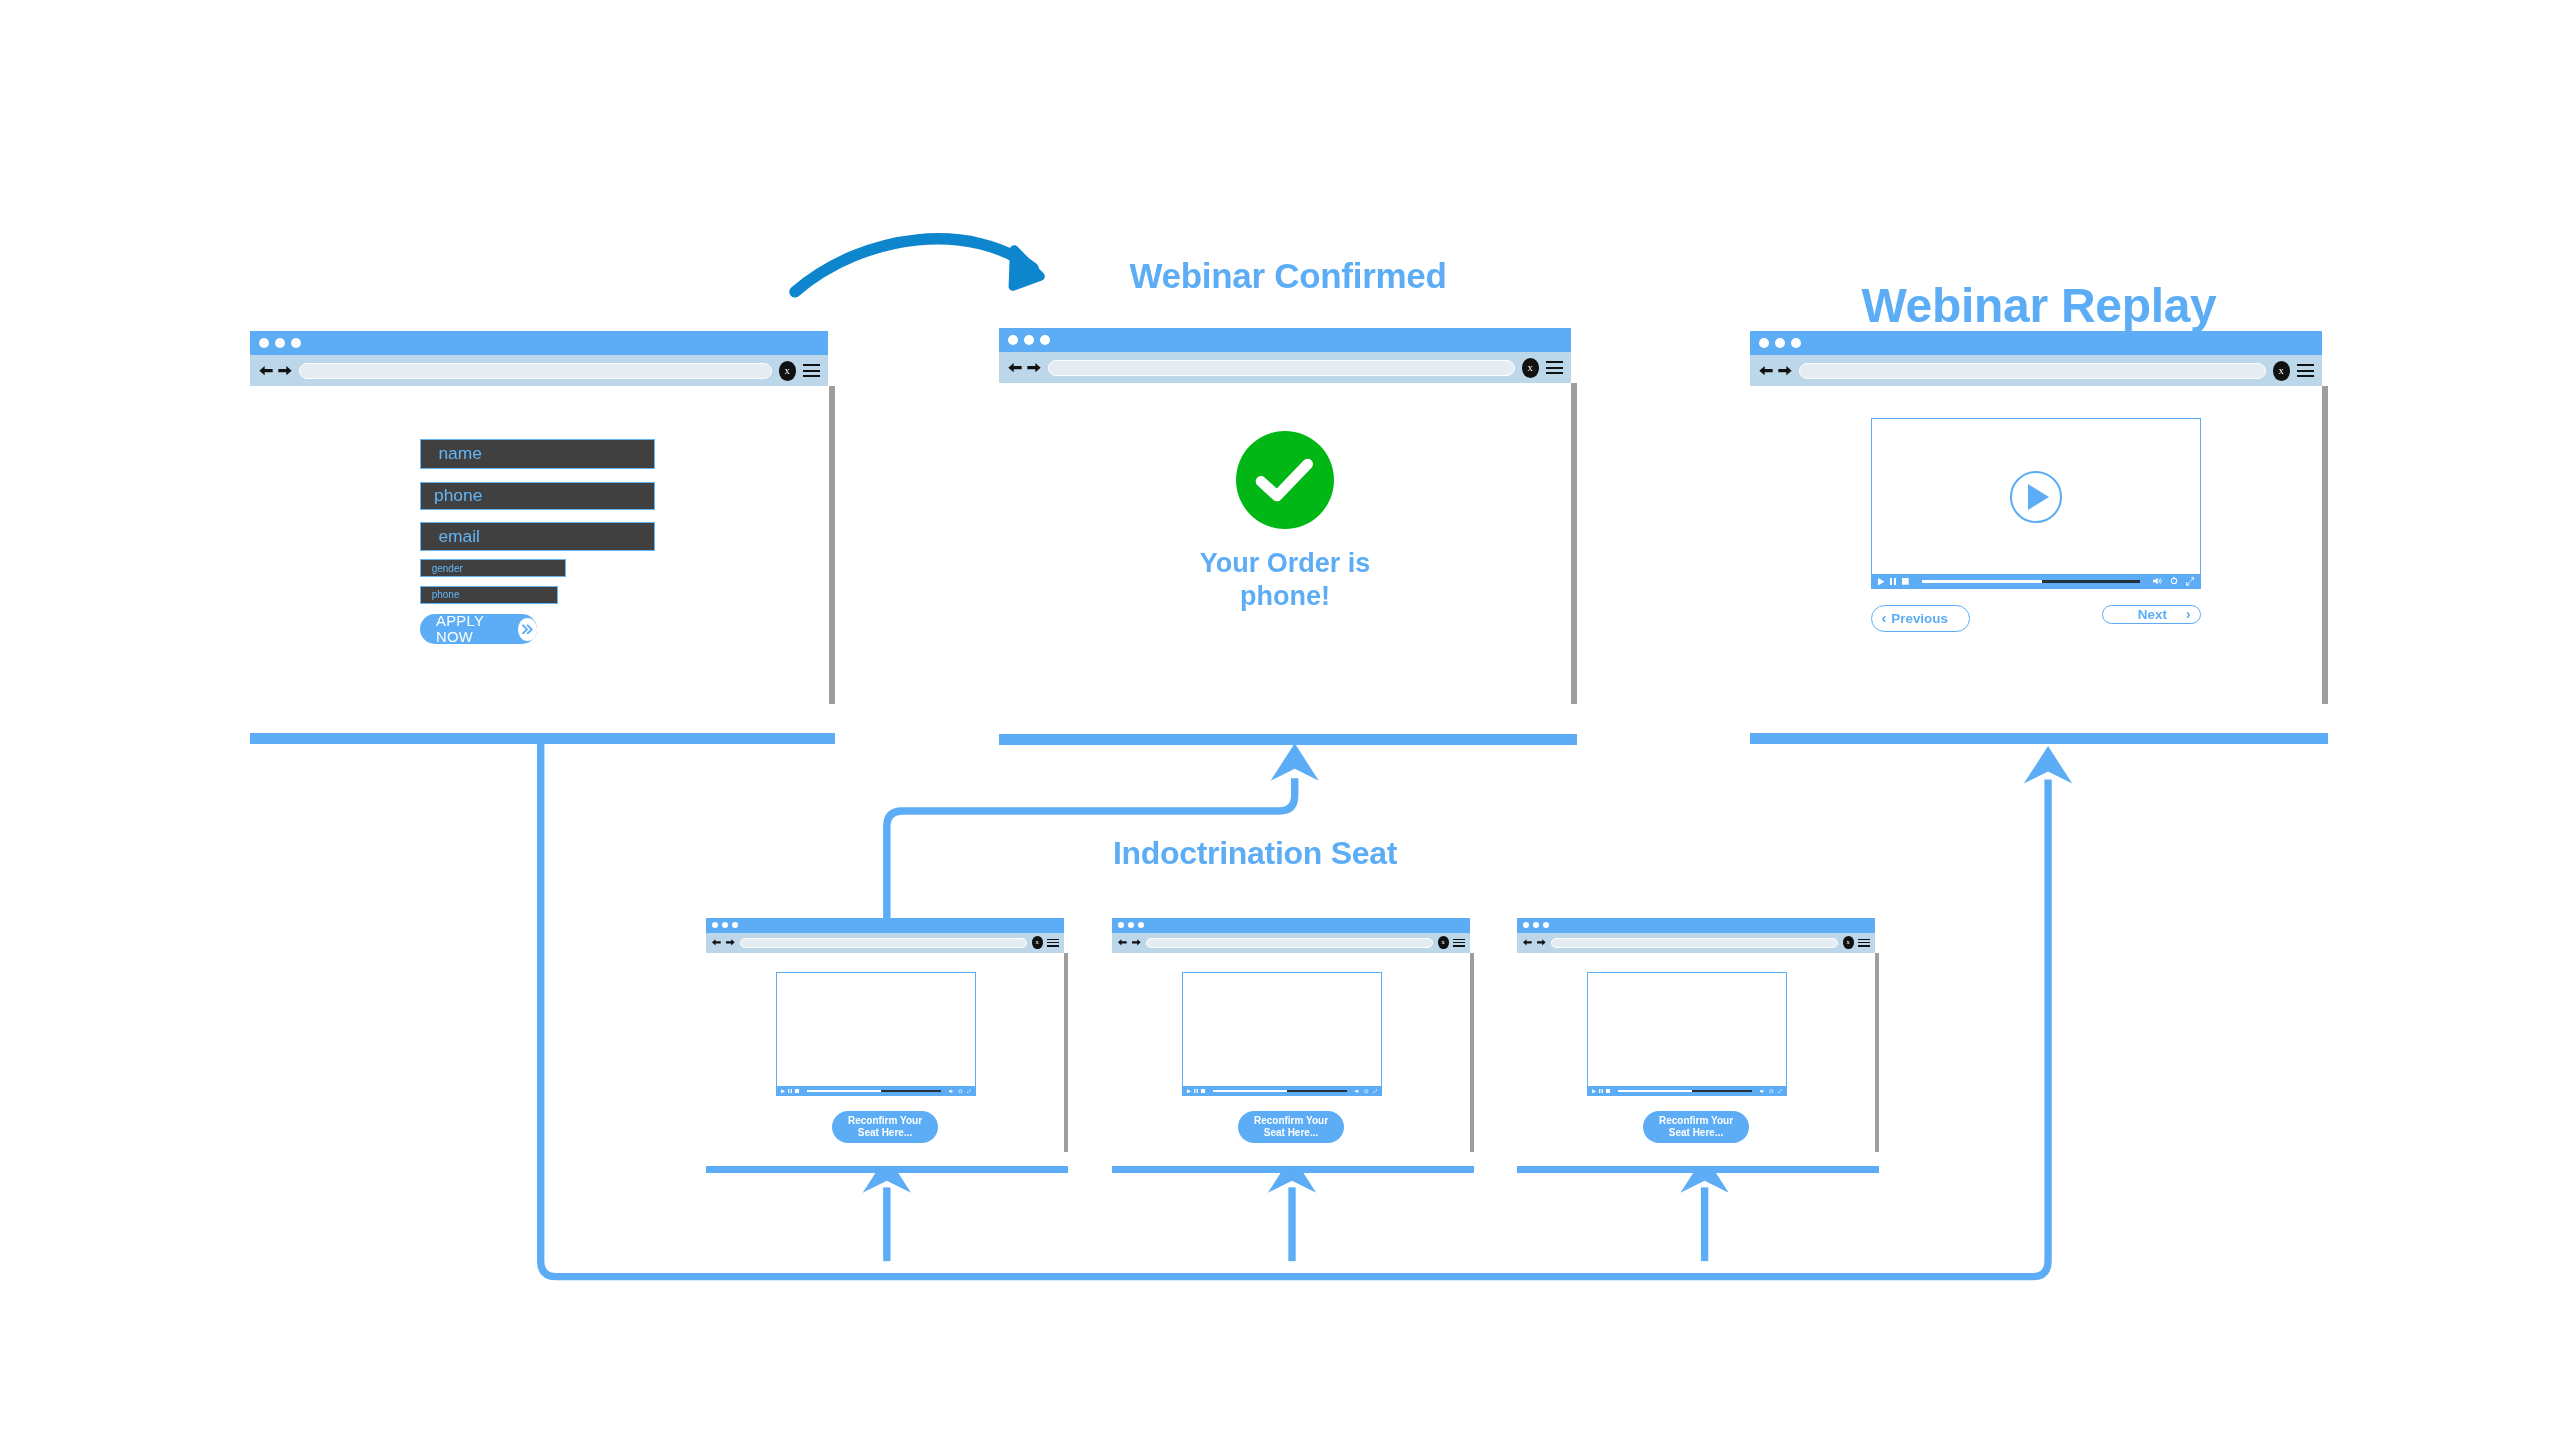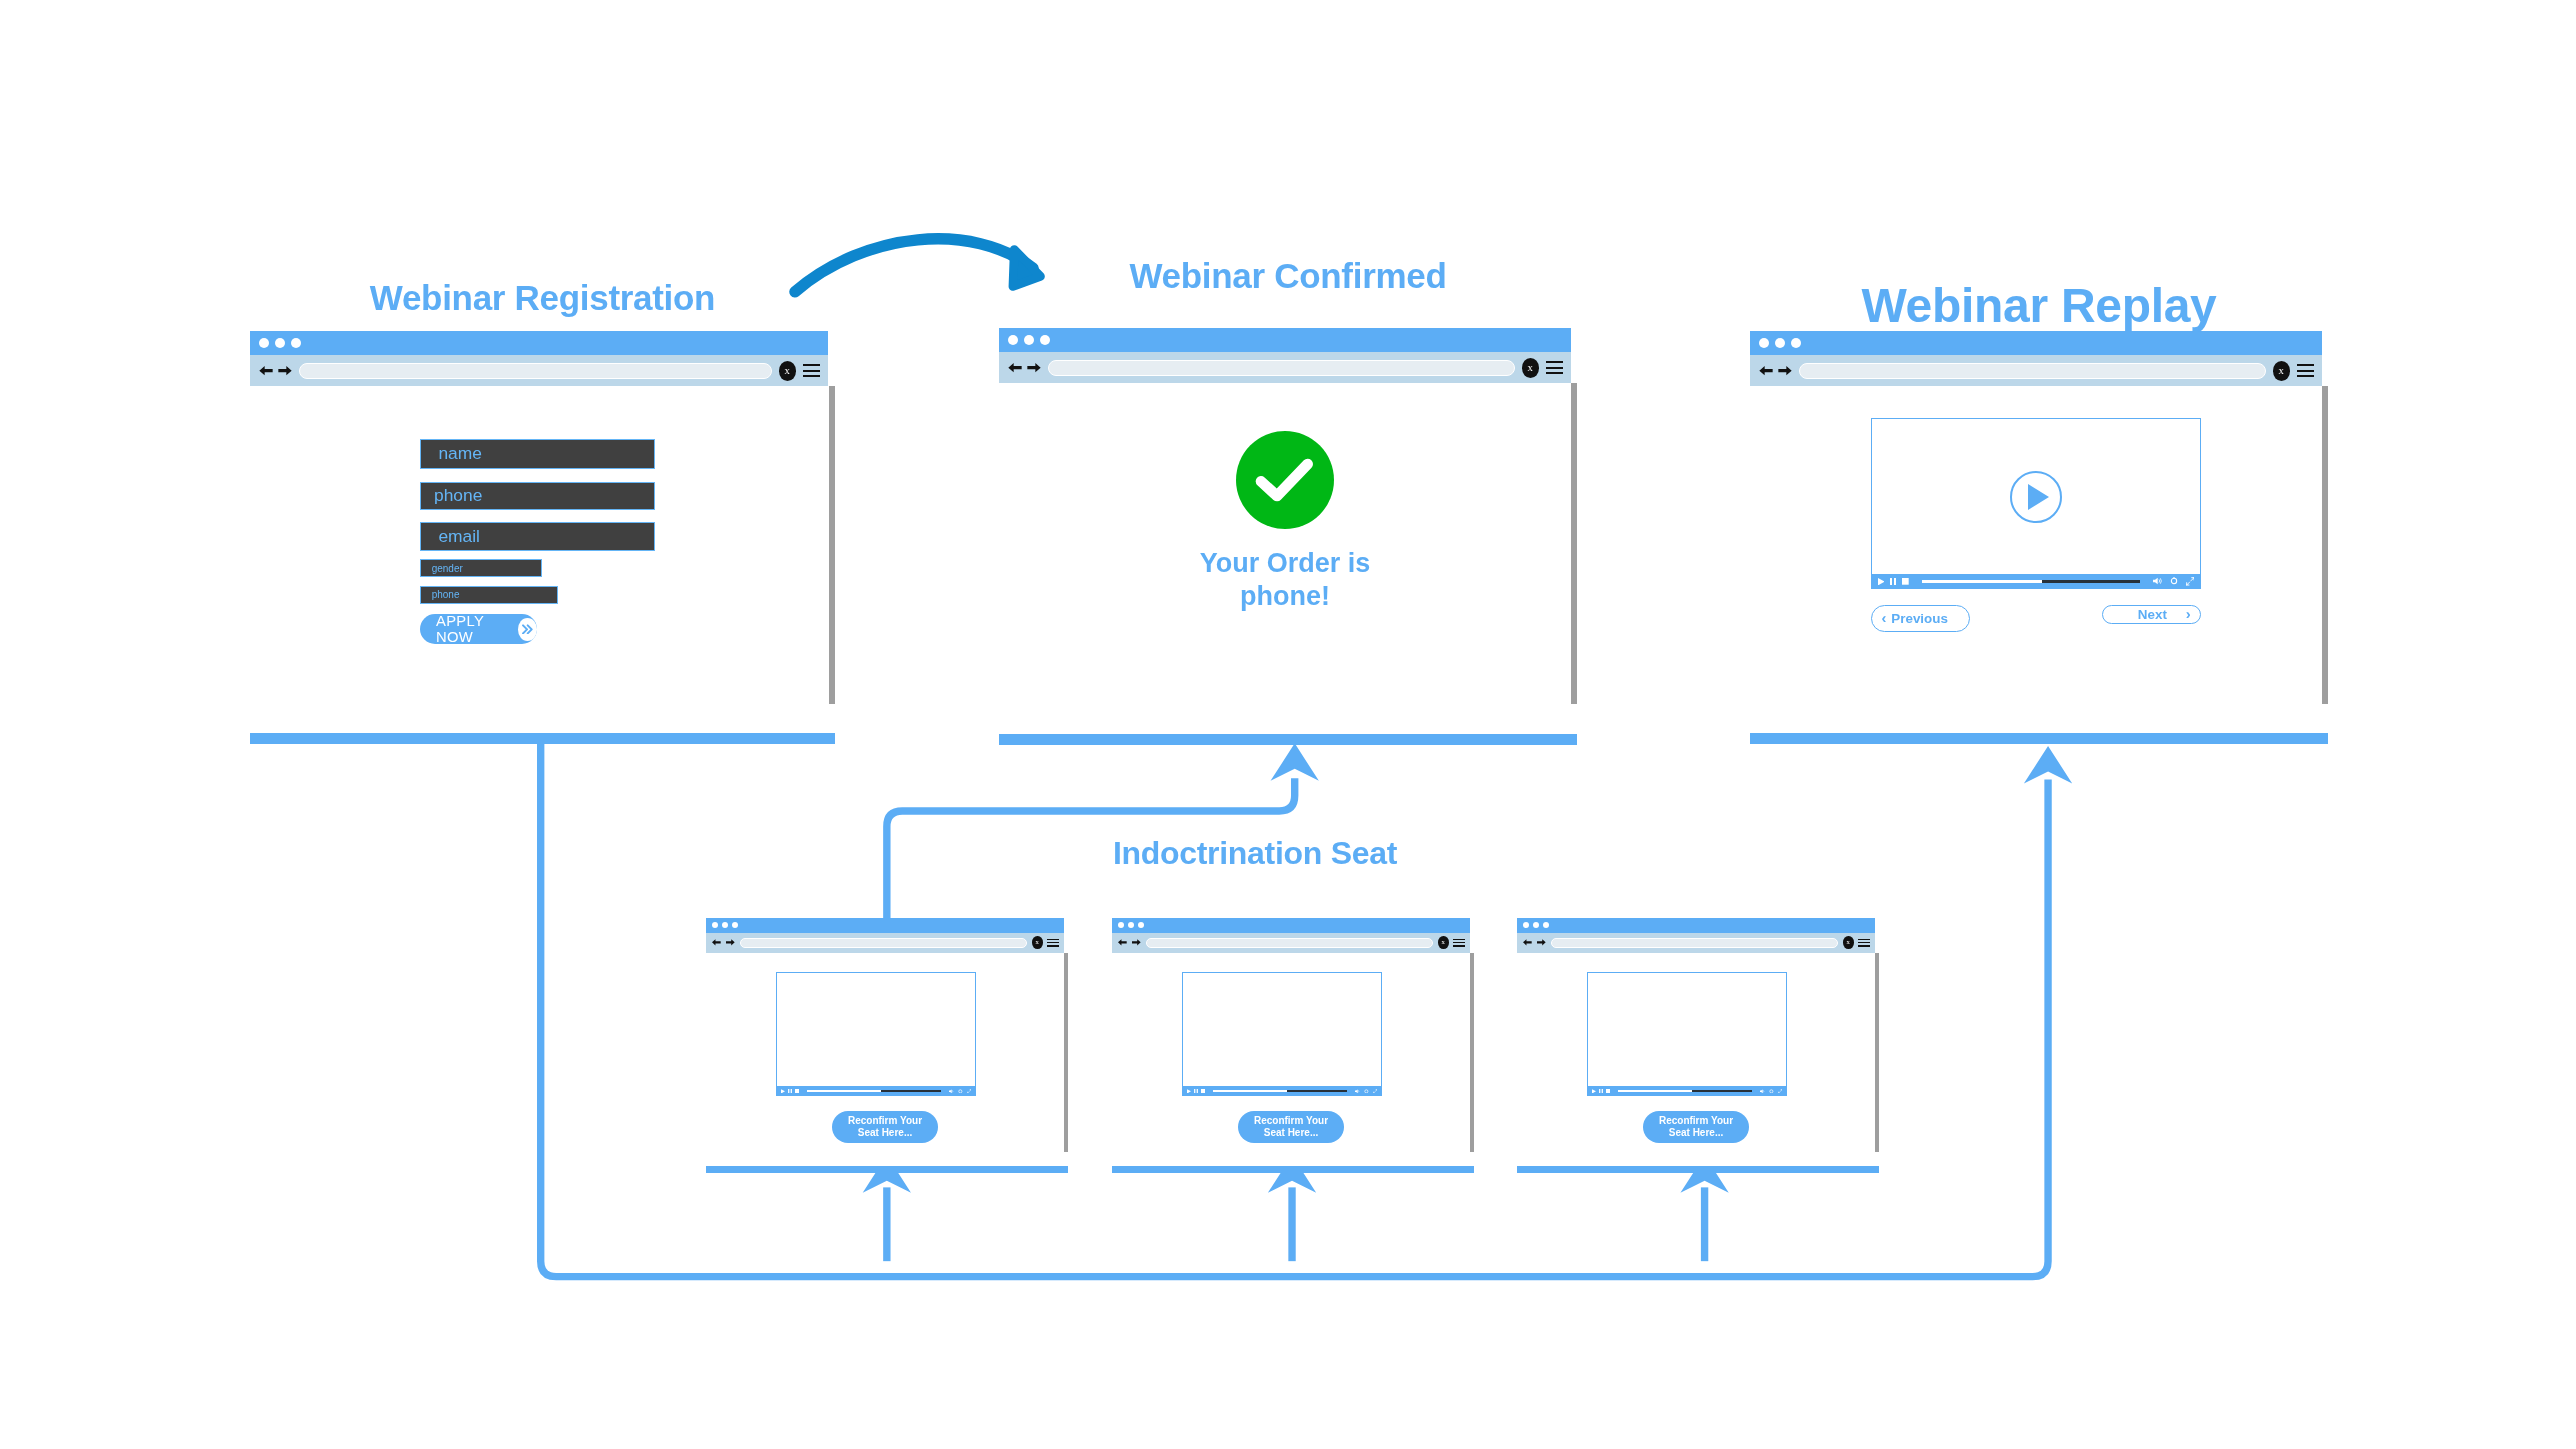--- a/index.html
+++ b/index.html
@@ -201,21 +201,20 @@
     <path d="M1926 1880 L1926 1770" fill="none" stroke="#5CADF5" stroke-width="11"></path>
     <path d="M1926 1722 L1962 1778 L1926 1760 L1890 1778 Z" fill="#5CADF5"></path>
 
     <path d="M2541 1880 L2541 1770" fill="none" stroke="#5CADF5" stroke-width="11"></path>
     <path d="M2541 1722 L2577 1778 L2541 1760 L2505 1778 Z" fill="#5CADF5"></path>
 
     <path d="M1322 1370 L1322 1232 Q1322 1209 1345 1209 L1907 1209 Q1930 1209 1930 1186 L1930 1160" fill="none" stroke="#5CADF5" stroke-width="11"></path>
     <path d="M1930 1108 L1966 1164 L1930 1146 L1894 1164 Z" fill="#5CADF5"></path>
   </svg>
 
-  <div class="sec-title" style="left:250px; top:278px; width:585px; font-size:35px;">Webinar Registration</div>
 
   <div class="sec-title" style="left:999px; top:256px; width:578px; font-size:35px;">Webinar Confirmed</div>
 
   <div class="sec-title" style="left:1750px; top:278px; width:578px; font-size:48px;">Webinar Replay</div>
 
   <div class="sec-title" style="left:1047px; top:835px; width:416px; font-size:32px;">Indoctrination Seat</div>
 
   <div class="browser" style="left:250px; top:331px; width:585px; height:413px;">
     <div class="br-scroll" style="top:55px; height:318px;"></div>
 
@@ -242,21 +241,21 @@
           <span style="height:2px;"></span>
             <span style="height:2px;"></span>
             <span style="height:2px;"></span>
         </span>
       </div>
 
       <div class="form-wrap" style="left:170px; top:108px; width:235px;">
         <div class="field" style="width:235px;height:29.5px;padding:0 17.4px;font-size:17.4px;margin-bottom:13.4px;" title="name">name</div>
         <div class="field" style="width:235px;height:28px;padding:0 13px;font-size:17.4px;margin-bottom:12px;">phone</div>
         <div class="field" style="width:235px;height:29.5px;padding:0 17.4px;font-size:17.4px;margin-bottom:8px;">email</div>
-        <div class="field" style="width:122px;height:17.4px;padding:0 10.7px;font-size:10px;margin-bottom:9.4px;">gender</div>
+        <div class="field" style="width:146px;height:17.4px;padding:0 10.7px;font-size:10px;margin-bottom:9.4px;">gender</div>
         <div class="field" style="width:138px;height:17.4px;padding:0 10.7px;font-size:10px;margin-bottom:10.7px;">phone</div>
 
         <div class="apply-btn" style="width:117px;height:29.5px;padding-left:16px;">
           <span style="font-size:14.8px;">APPLY NOW</span>
           <span class="apply-chev" style="width:23px;height:23px;margin-left:6.7px;">
             <svg width="13.4" height="10.7" viewBox="0 0 20 16">
               <path d="M3 2 L9 8 L3 14" fill="none" stroke="#5CADF5" stroke-width="3" stroke-linecap="round" stroke-linejoin="round"></path>
               <path d="M10 2 L16 8 L10 14" fill="none" stroke="#5CADF5" stroke-width="3" stroke-linecap="round" stroke-linejoin="round"></path>
             </svg>
           </span>

